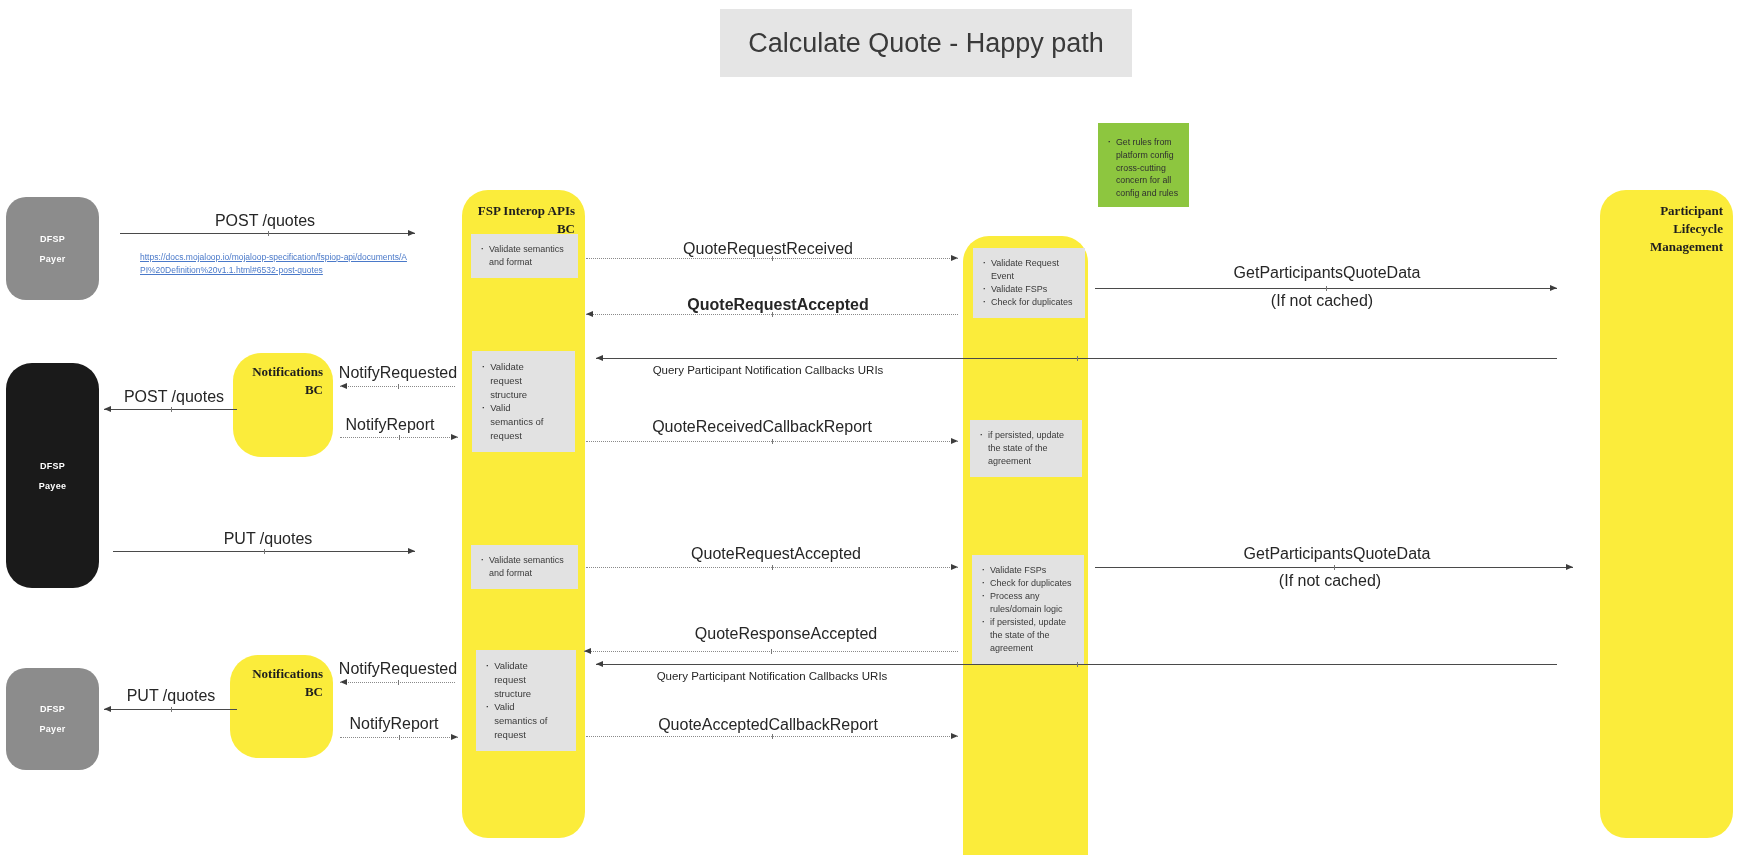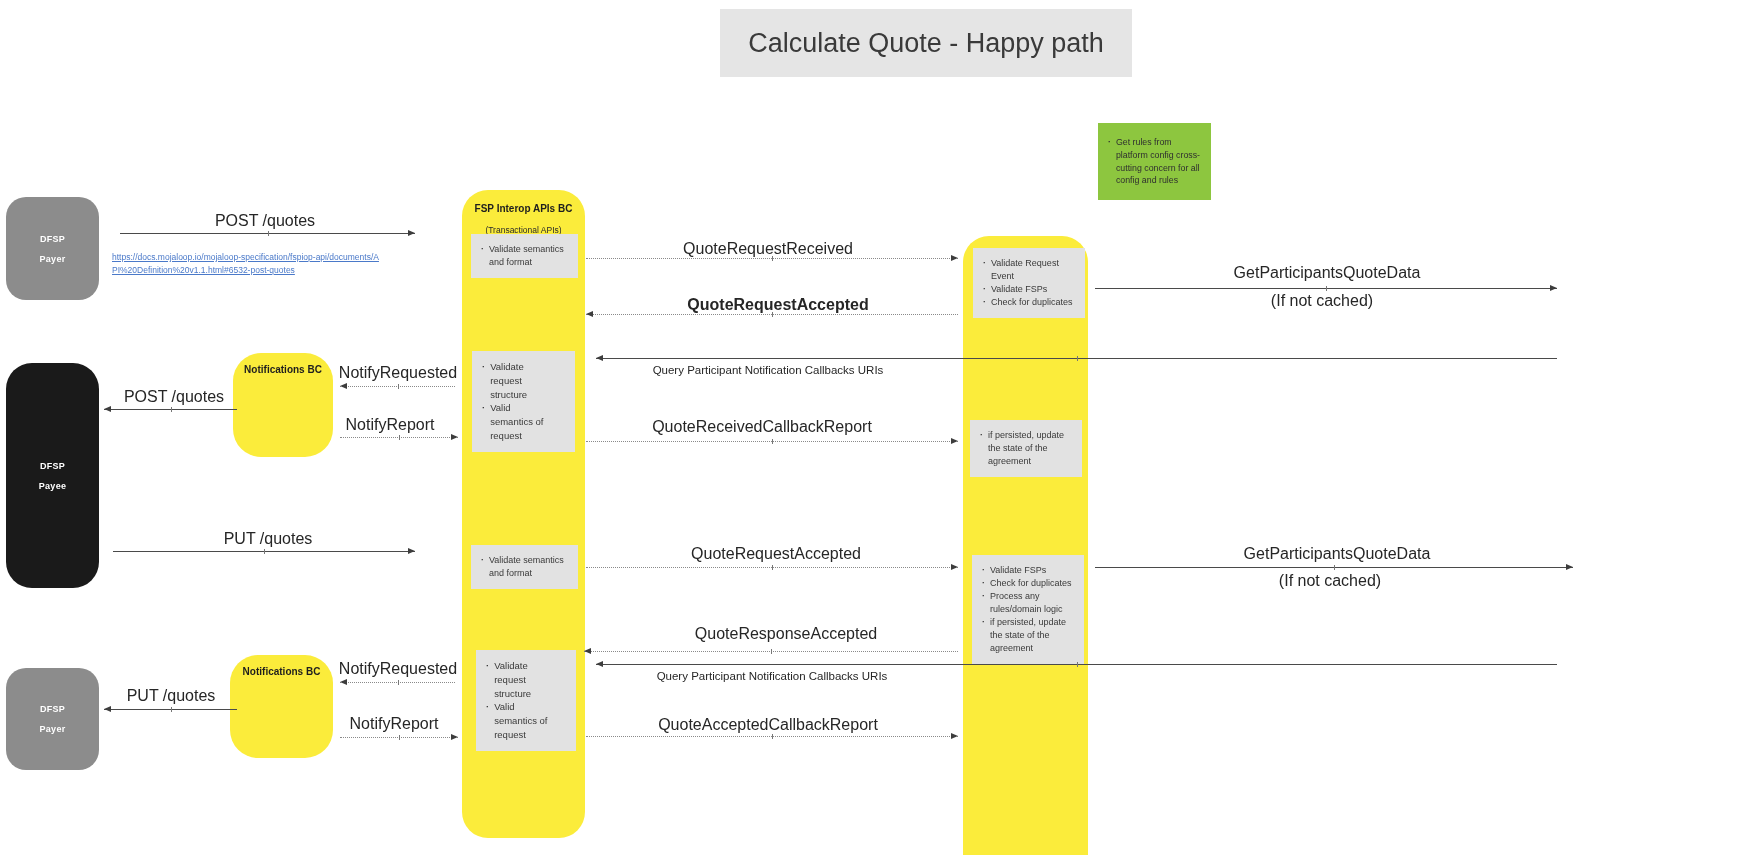--- a/index.html
+++ b/index.html
@@ -4,21 +4,21 @@
 <style>
   html,body{margin:0;padding:0;background:#ffffff;}
   .canvas{position:relative;width:1737px;height:855px;background:#ffffff;overflow:hidden;
           font-family:"Liberation Sans",sans-serif;color:#262626;}
   .abs{position:absolute;}
   
   .title-box{background:#e5e5e5;display:flex;align-items:center;justify-content:center;
              font-size:27px;color:#3a3a3a;}
   
   .col{background:#fbec3b;border-radius:26px;}
-  .col-title{font-weight:bold;font-size:10px;text-align:center;padding:12px 10px 0 10px;color:#1e1e1e;line-height:1.4;}
+  .col-title{font-weight:bold;font-size:13px;text-align:right;padding:12px 10px 0 10px;color:#1e1e1e;line-height:1.4;font-family:Liberation Serif, serif;}
   .col-sub{font-size:8.5px;text-align:center;padding-top:9px;color:#2a2a2a;}
   .notif{background:#fbec3b;border-radius:28px;}
   
   .actor{color:#ffffff;font-weight:bold;font-size:9px;letter-spacing:.3px;display:flex;
          flex-direction:column;align-items:center;justify-content:center;gap:10px;}
   .actor.gray{background:#8c8c8c;border-radius:20px;}
   .actor.black{background:#1a1a1a;border-radius:26px;}
   
   .gnote{background:#e2e2e2;color:#3a3a3a;font-size:9px;line-height:1.45;padding:9px 6px 9px 8px;box-sizing:border-box;}
   .bullet{display:flex;}
@@ -34,41 +34,44 @@
   .arrow.head-r::after{content:"";position:absolute;right:0;top:-4px;width:0;height:0;
       border-top:3.5px solid transparent;border-bottom:3.5px solid transparent;border-left:7px solid #3d3d3d;}
   .arrow.head-l::before{content:"";position:absolute;left:0;top:-4px;width:0;height:0;
       border-top:3.5px solid transparent;border-bottom:3.5px solid transparent;border-right:7px solid #3d3d3d;}
   .tick{position:absolute;left:50%;top:-3px;width:1px;height:5px;background:#777;}
   
   .msg{position:absolute;transform:translateX(-50%);font-size:16px;color:#262626;white-space:nowrap;z-index:5;}
   .msg.sm{font-size:11.5px;}
   
   .doclink{font-size:8.5px;color:#4a79c9;text-decoration:underline;line-height:1.5;
-           word-break:break-all;display:block;}
+           word-break:break-all;display:block;margin-left:28px;}
   .z1{z-index:1}.z2{z-index:2}.z3{z-index:3}.z6{z-index:6}
 </style>
 </head>
 <body>
 
 <div class="canvas">
 
   <div class="abs title-box z2" style="left:720px;top:9px;width:412px;height:68px;">
     <span>Calculate Quote - Happy path</span>
   </div>
 
   <div class="abs col z1" style="left:462px;top:190px;width:123px;height:648px;">
     <div class="col-title">FSP Interop APIs BC</div>
     <div class="col-sub">(Transactional APIs)</div>
   </div>
 
   <div class="abs col z1" style="left:963px;top:196px;width:125px;height:648px;margin-top:40px;">
     <div class="col-title">Agreement (Quoting) BC</div>
   </div>
 
+  <div class="abs col z1" style="left:1600px;top:190px;width:133px;height:648px;">
+    <div class="col-title">Participant Lifecycle Management</div>
+  </div>
 
   <div class="abs notif z2" style="left:233px;top:353px;width:100px;height:104px;">
     <div class="col-title" style="padding-top:10px;">Notifications BC</div>
   </div>
   <div class="abs notif z2" style="left:230px;top:655px;width:103px;height:103px;">
     <div class="col-title" style="padding-top:10px;">Notifications BC</div>
   </div>
 
   <div class="abs actor gray z2" style="left:6px;top:197px;width:93px;height:103px;">
     <span>DFSP</span>
@@ -218,20 +221,20 @@
   <div class="msg" style="left:786px;top:625px;">QuoteResponseAccepted</div>
   <div class="msg sm" style="left:772px;top:670px;">Query Participant Notification Callbacks URIs</div>
   <div class="msg" style="left:398px;top:660px;">NotifyRequested</div>
   <div class="msg" style="left:171px;top:687px;">PUT /quotes</div>
   <div class="msg" style="left:394px;top:715px;">NotifyReport</div>
   <div class="msg" style="left:768px;top:716px;">QuoteAcceptedCallbackReport</div>
 
   <a class="abs doclink z6" href="#" style="left:112px;top:251px;width:272px;">https://docs.mojaloop.io/mojaloop-specification/fspiop-api/documents/API%20Definition%20v1.1.html#6532-post-quotes</a>
 
 
-  <div class="abs sticky green z6" style="left:1098px;top:123px;width:113px;min-height:77px;padding-top:13px;">
+  <div class="abs sticky green z6" style="left:1098px;top:123px;width:91px;min-height:77px;padding-top:13px;">
     <div class="bullet">
         <span>Get rules from platform config cross-cutting concern for all config and rules</span>
       </div>
   </div>
 
 
 </div>
 
 </body></html>

